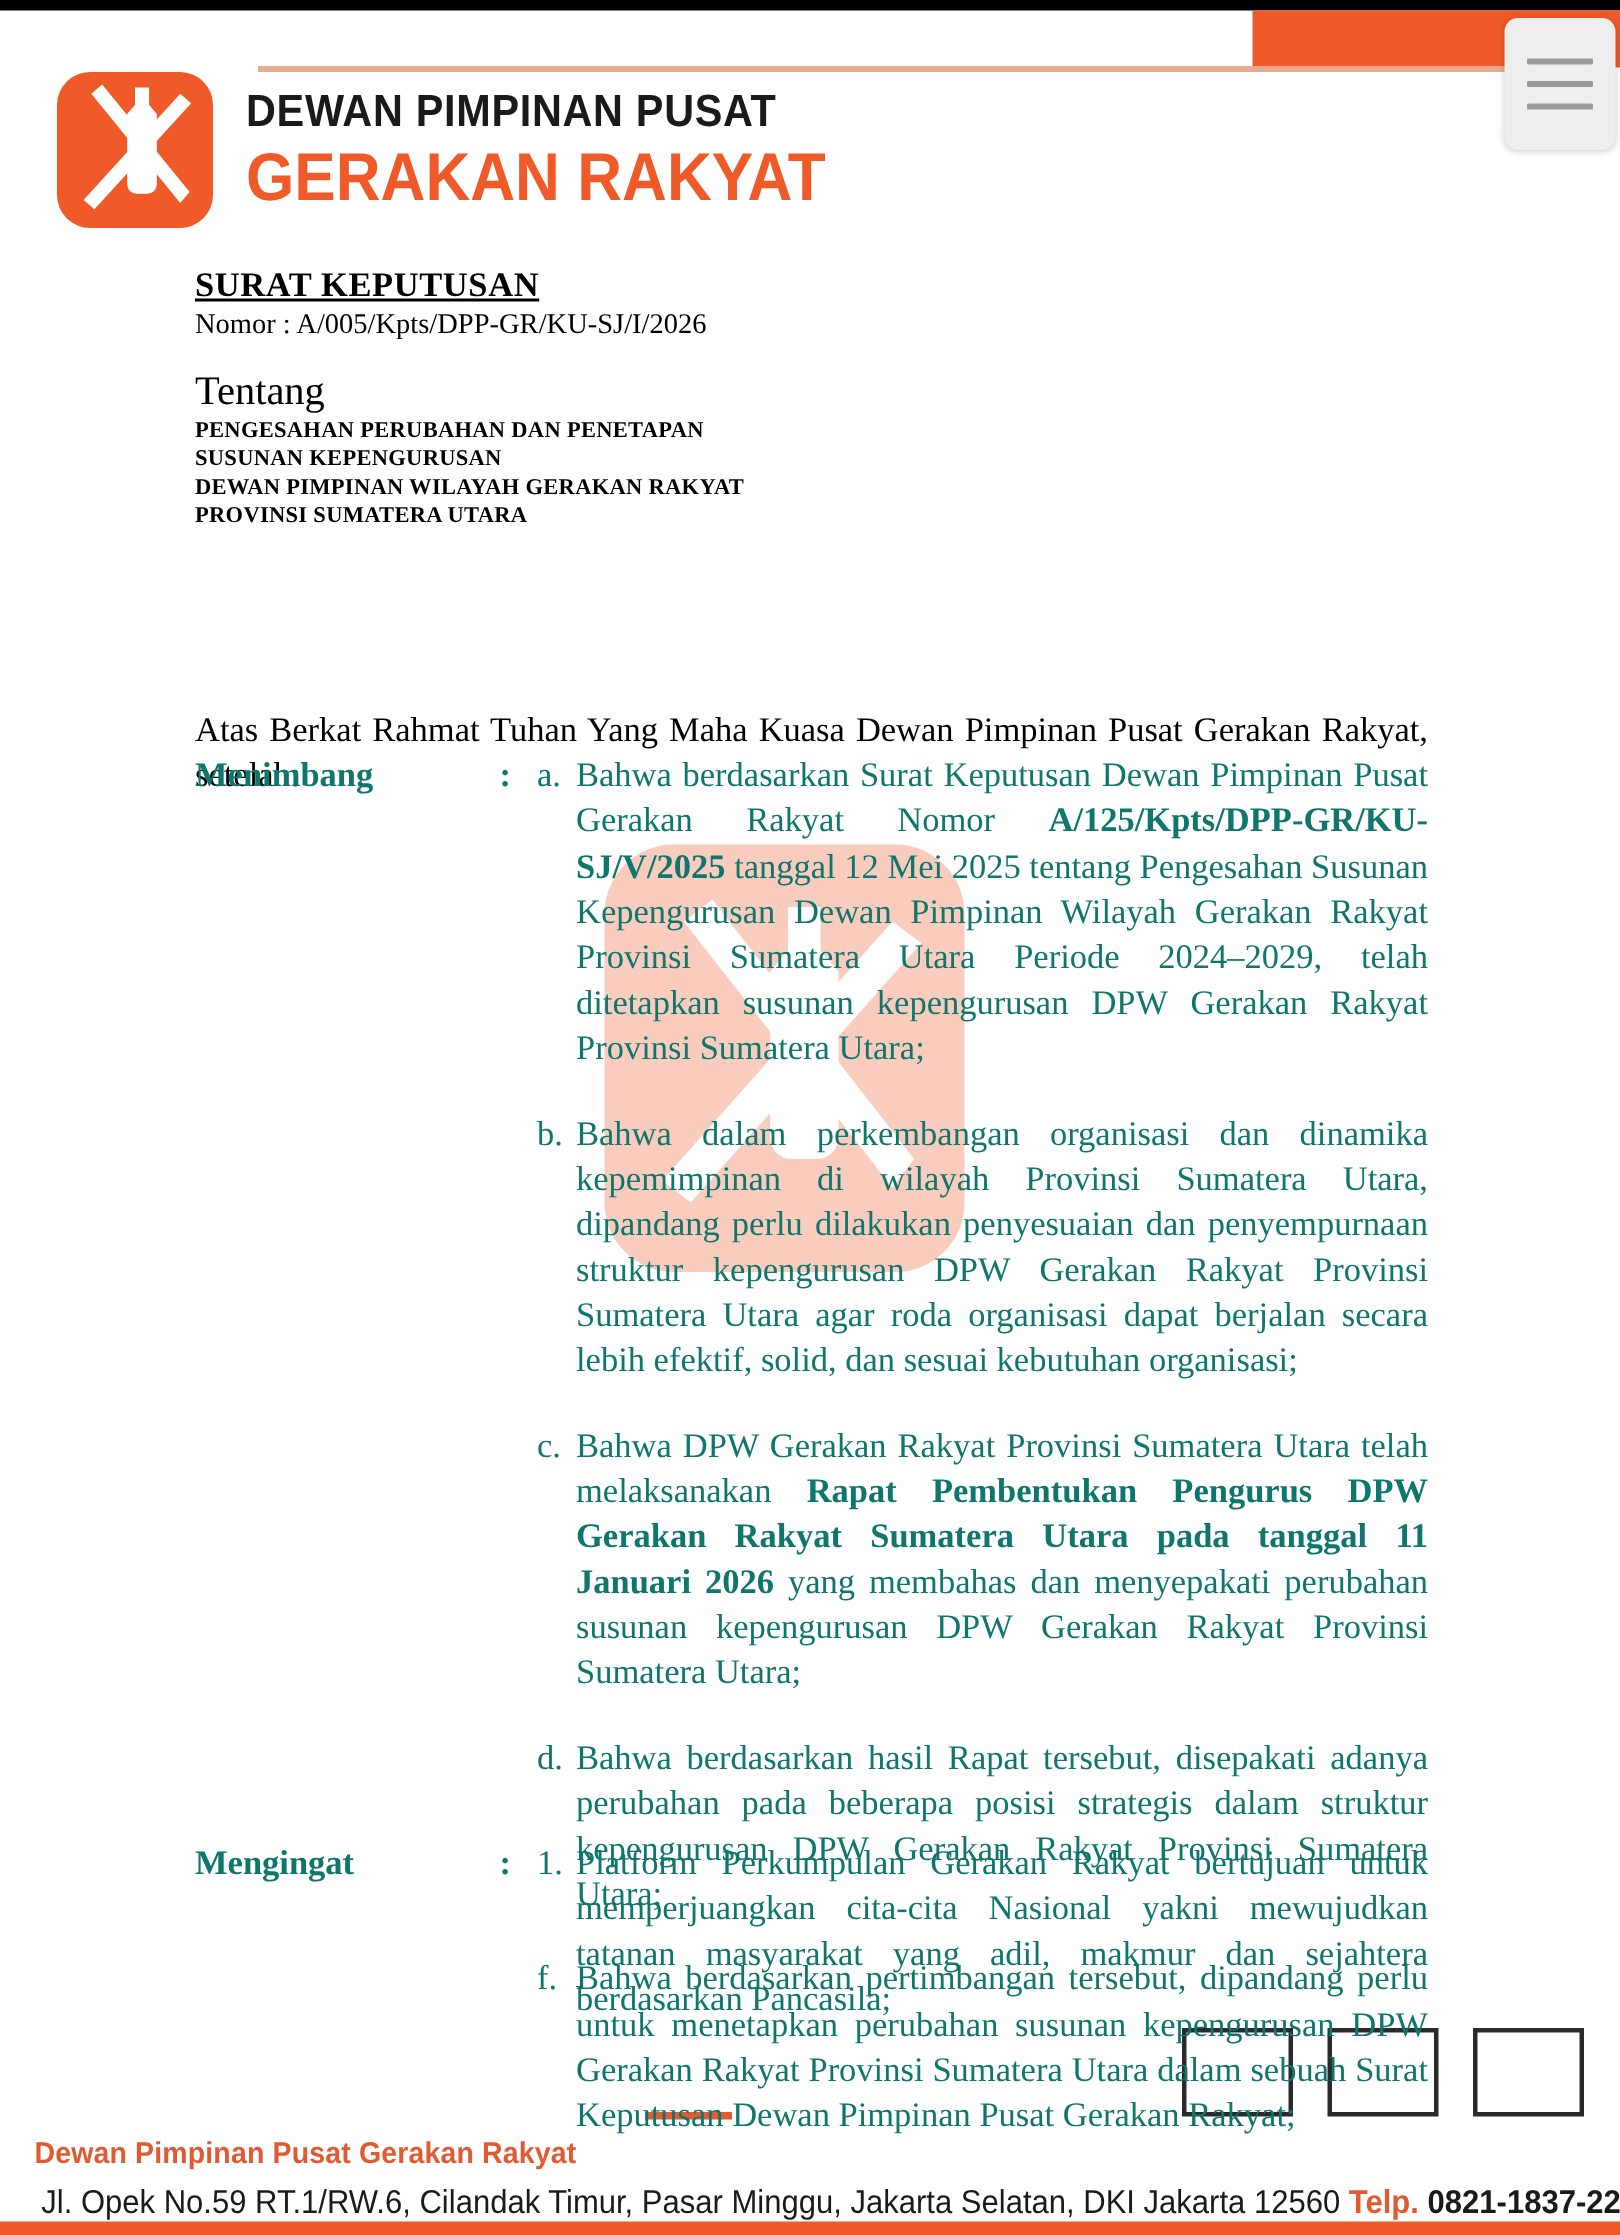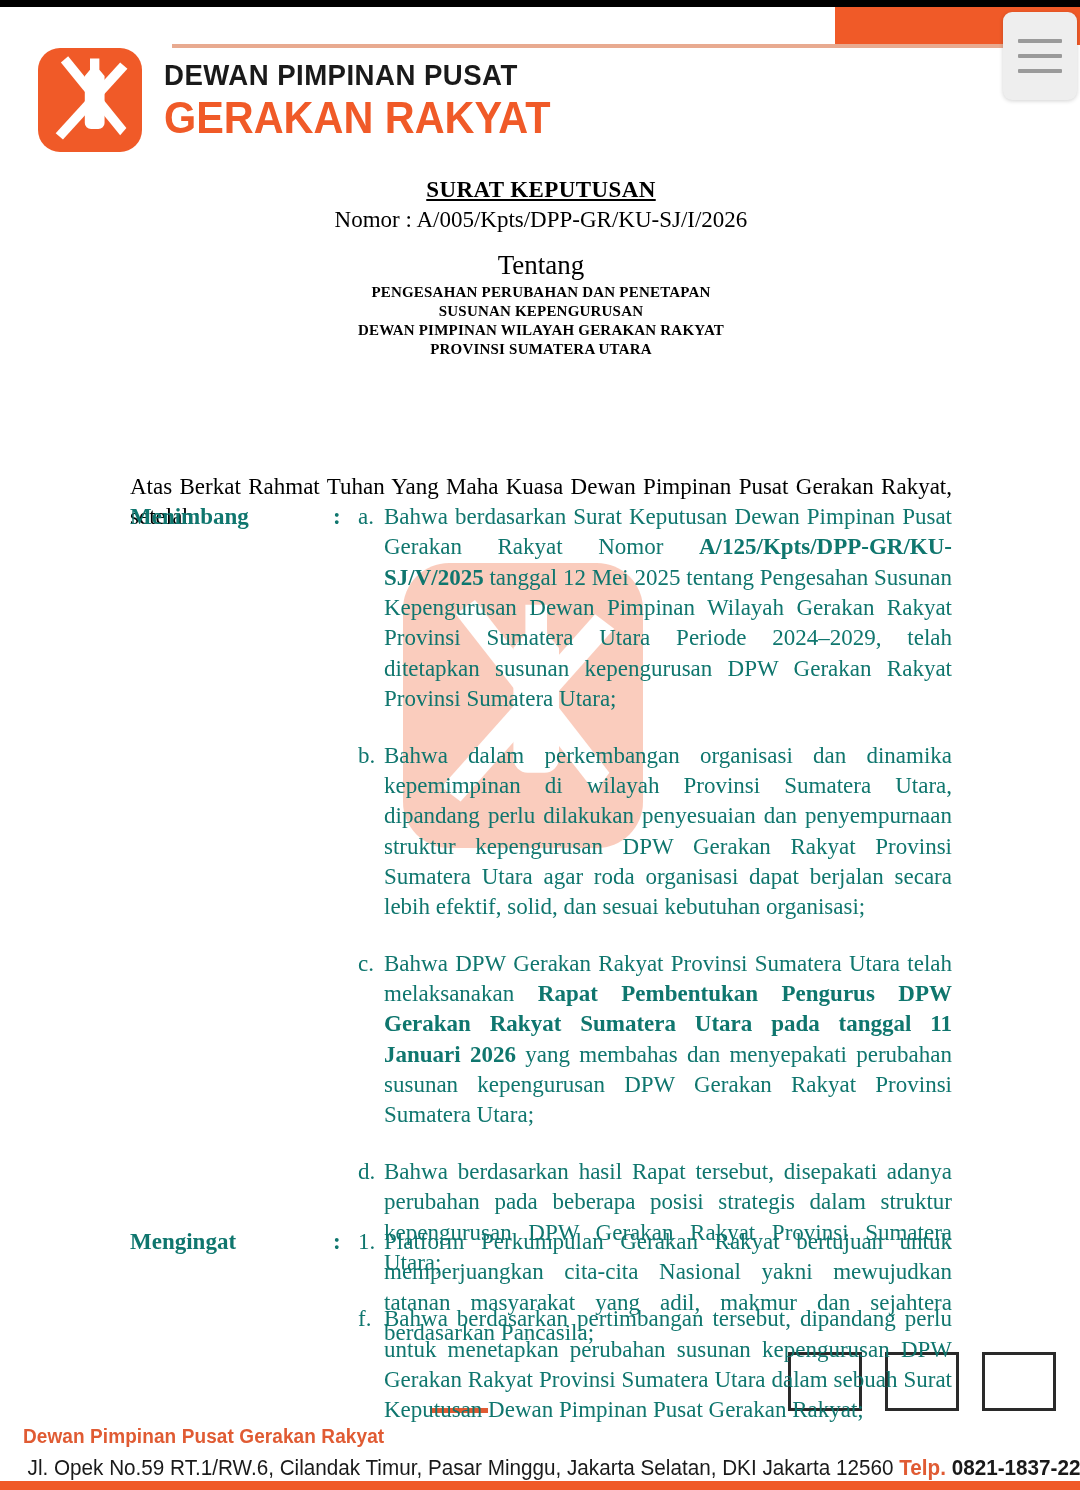--- a/index.html
+++ b/index.html
@@ -126,32 +126,31 @@
     position: absolute;
     left: 0; top: 0;
     width: 1080px;
     z-index: 2;
   }
 
   .title-block {
     position: absolute;
     left: 130px; top: 176px;
     width: 822px;
-    text-align: center;
     color: #000;
   }
   .t-sk {
     font-size: 23px;
     font-weight: bold;
     text-decoration: underline;
     letter-spacing: 0.4px;
     line-height: 1.18;
   }
   .t-nomor {
-    font-size: 23px;
+    font-size: 19px;
     line-height: 1.3;
     margin-top: 2px;
   }
   .t-tentang {
     font-size: 27px;
     font-weight: normal;
     margin-top: 14px;
     line-height: 1.25;
   }
   .t-subject {

